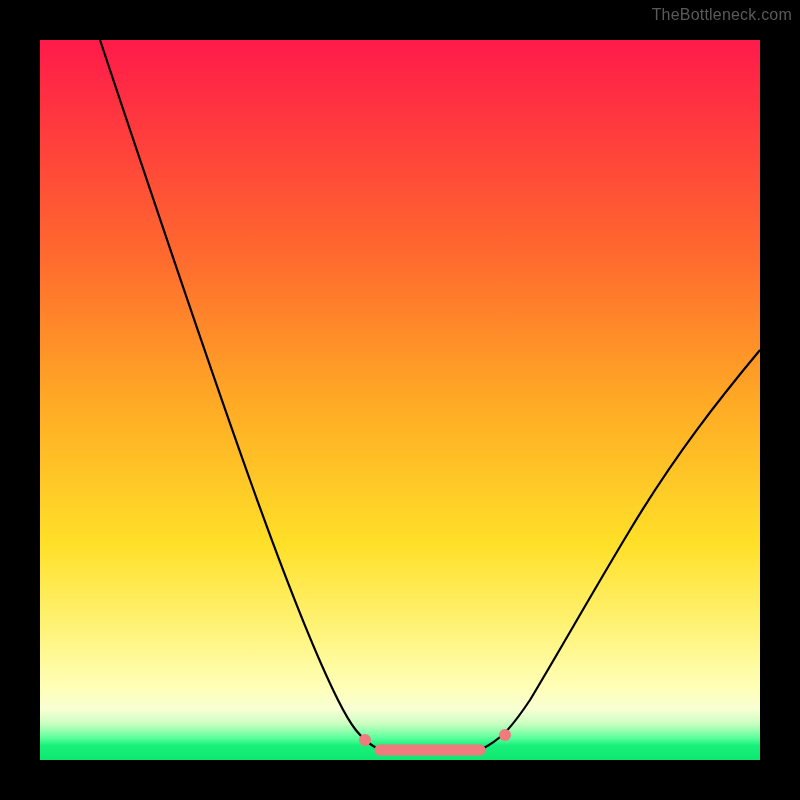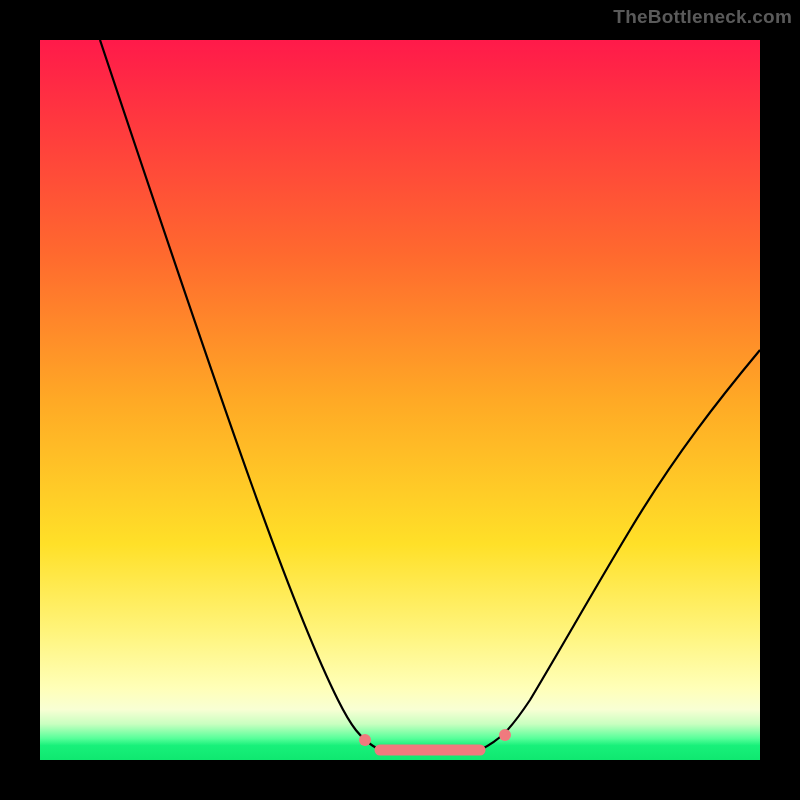--- a/index.html
+++ b/index.html
@@ -40,22 +40,22 @@
       #18f07a 98%,
       #0fe870 100%
     );
     overflow: hidden;
   }
   .watermark {
     position: absolute;
     top: 6px;
     right: 8px;
     color: #5a5a5a;
-    font-size: 19px;
-    font-weight: 700;
+    font-size: 16px;
+    font-weight: 400;
     letter-spacing: 0.2px;
     user-select: none;
     z-index: 50;
   }
   svg.curves {
     position: absolute;
     left: 0; top: 0;
     width: 720px;
     height: 720px;
   }

